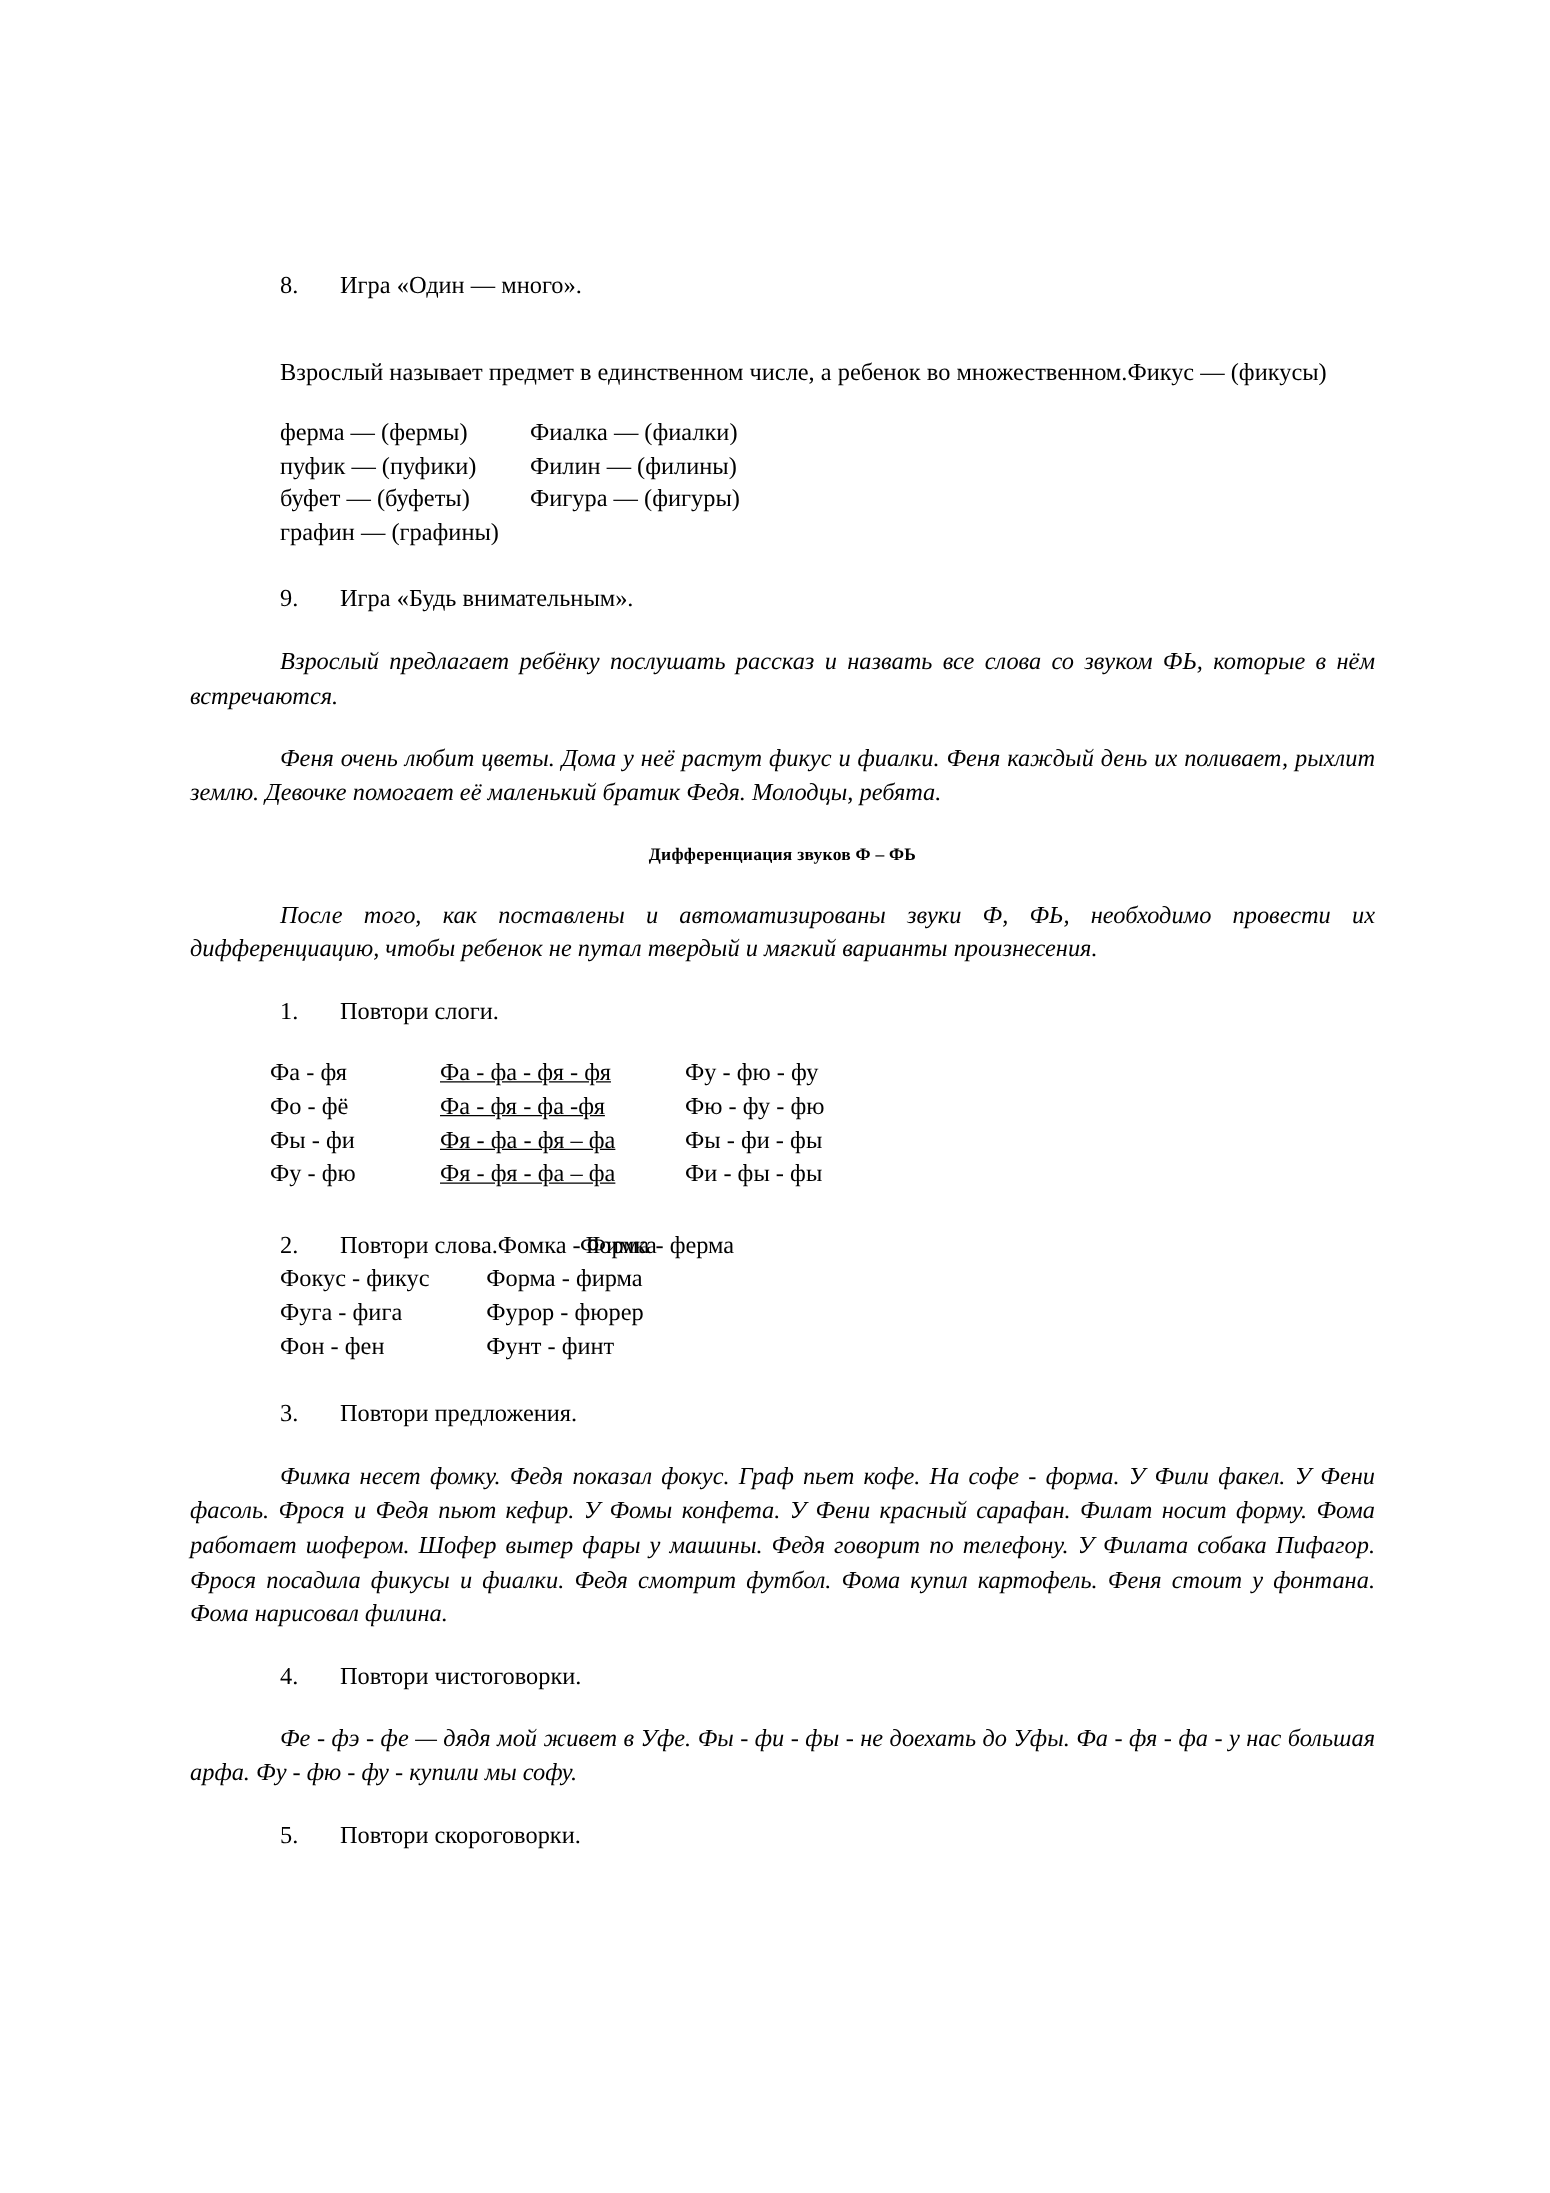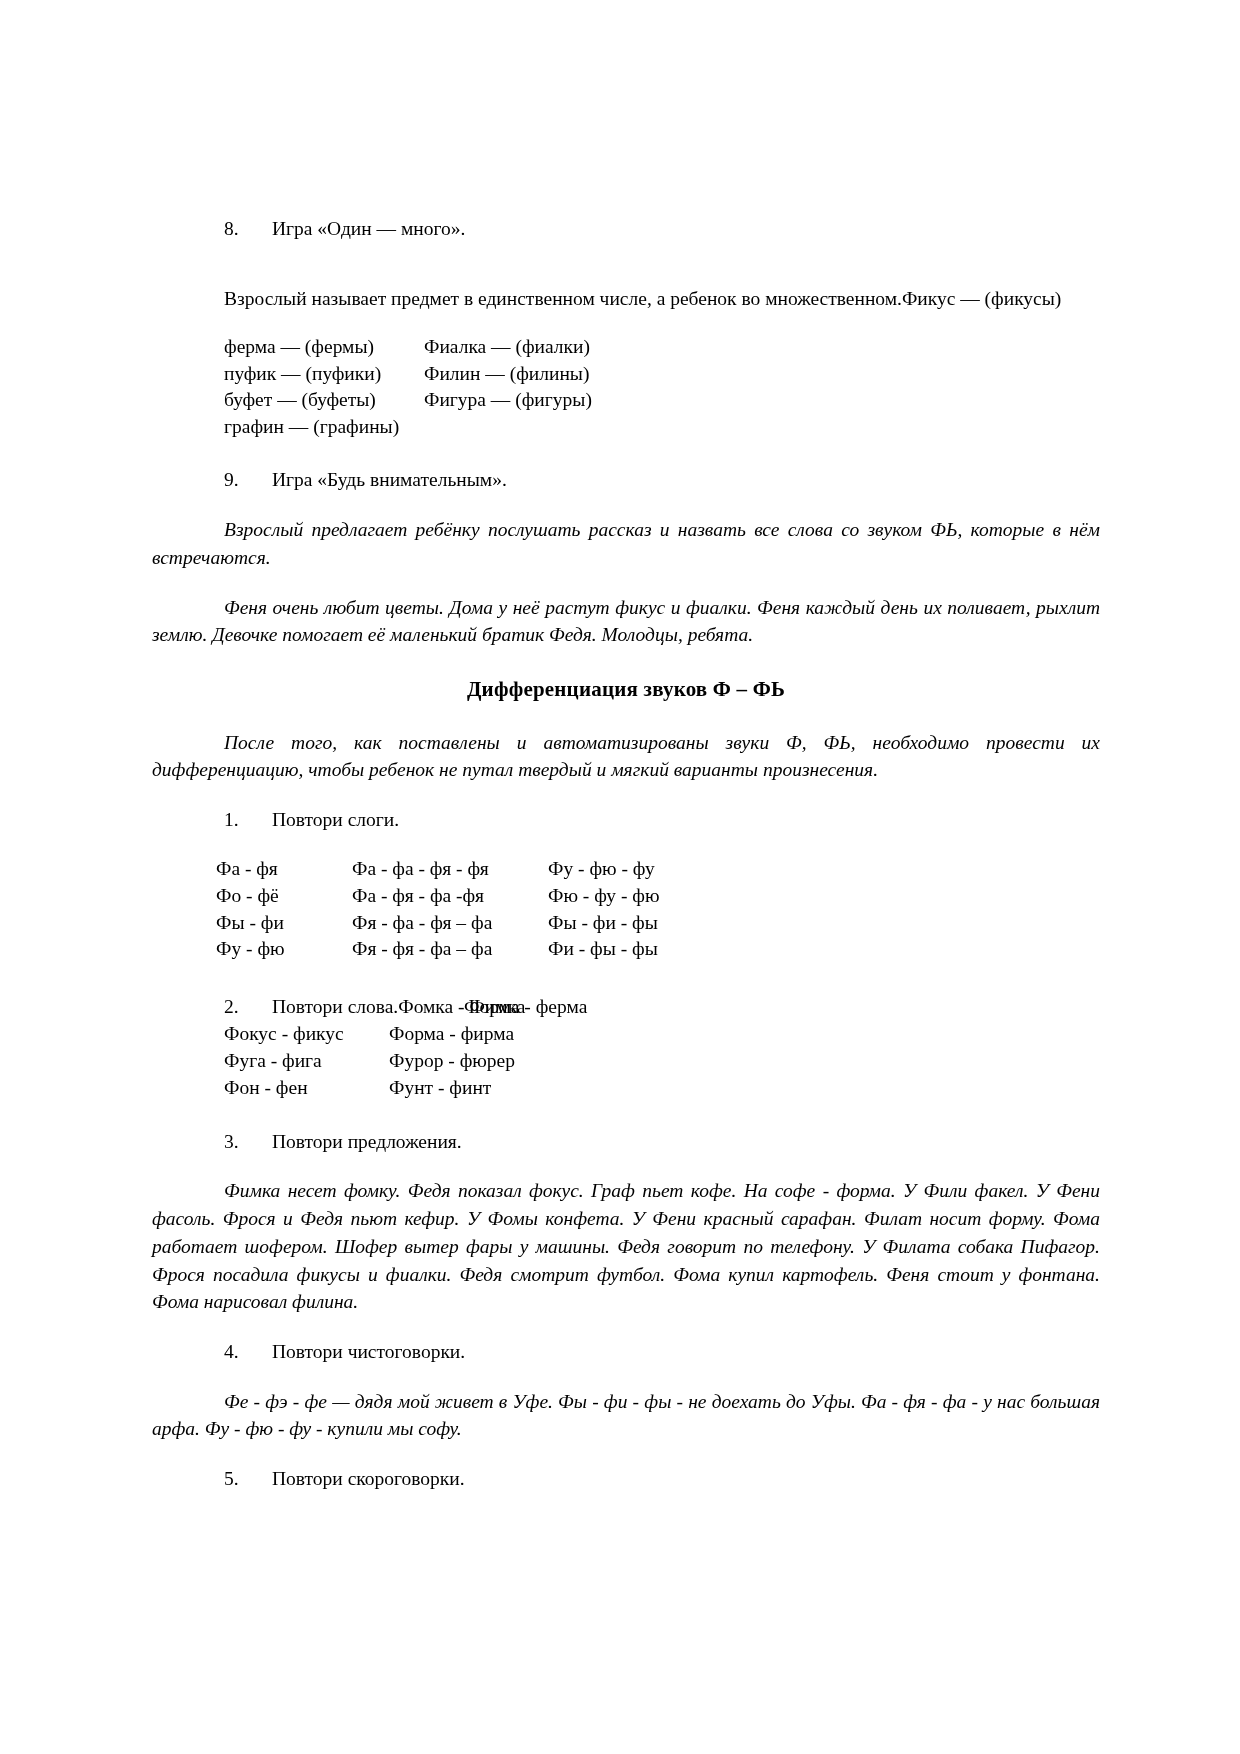--- a/index.html
+++ b/index.html
@@ -54,21 +54,21 @@
     top: 0;
   }
   .numbered .item-text {
     display: inline-block;
     padding-left: 48px;
   }
   .heading {
     margin: 26px 0 24px 0;
     text-align: center;
     font-weight: bold;
-    font-size: 21px;
+    font-size: 14px;
     letter-spacing: 0.2px;
   }
   .plain-line {
     margin: 0 0 22px 0;
     text-indent: 72px;
   }
 
   
   .pairs-grid {
     margin: 0 0 26px 0;
@@ -80,21 +80,21 @@
   .pairs-row .c2 { display: inline-block; }
 
   
   .syll-grid {
     margin: 10px 0 30px 0;
     padding-left: 64px;
     line-height: 1.38;
   }
   .syll-row { display: block; white-space: pre; }
   .syll-row .s1 { display: inline-block; width: 136px; font-family: Liberation Serif, serif; }
-  .syll-row .s2 { display: inline-block; width: 196px; }
+  .syll-row .s2 { display: inline-block; width: 196px; text-decoration: underline; }
   .syll-row .s3 { display: inline-block; }
 
   
   .words-head {
     margin: 0 0 0 0;
     padding-left: 72px;
     position: relative;
     white-space: pre;
   }
   .words-head .num { display: inline-block; width: 48px; }

